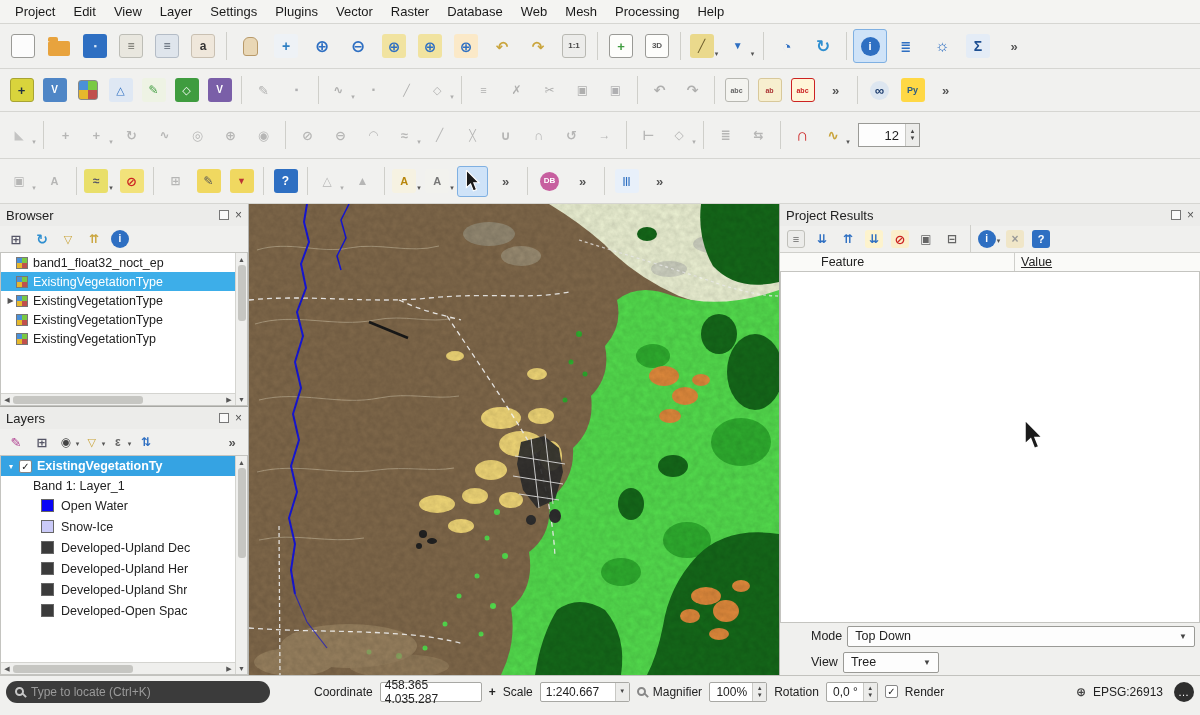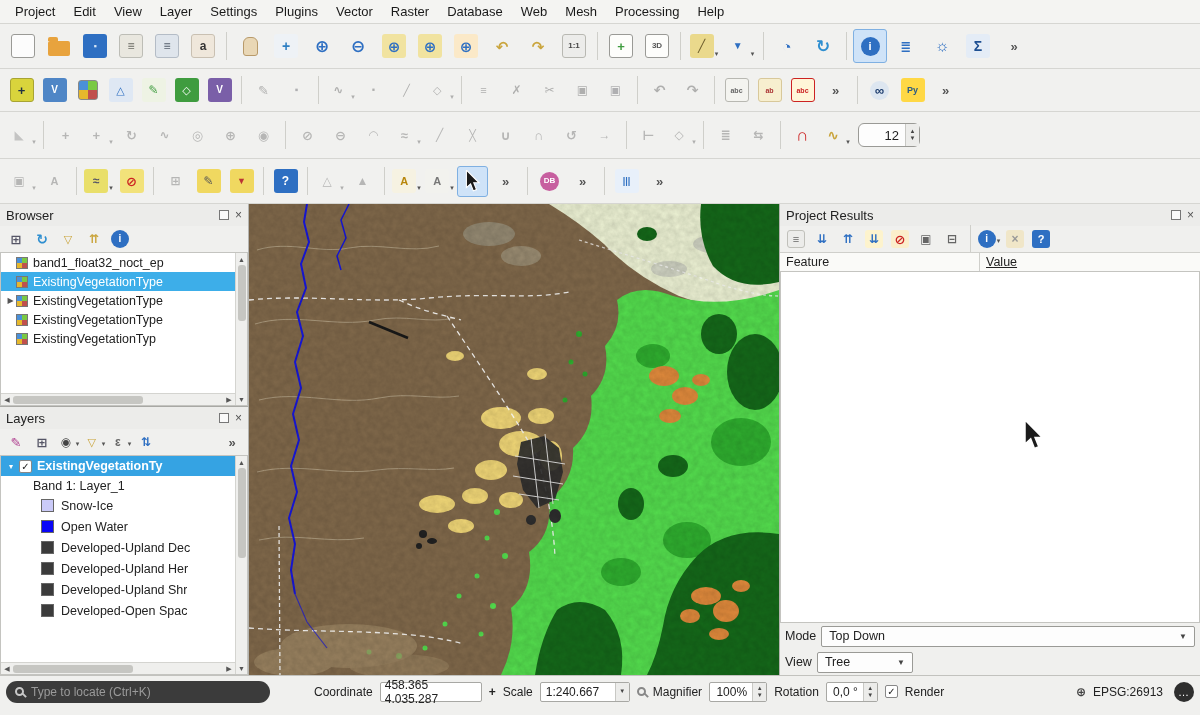--- a/index.html
+++ b/index.html
@@ -27,21 +27,21 @@
   .tb-sep { width:1px; height:28px; background:#cfcfca; margin:0 5px; flex:0 0 auto; }
   .tb-spacer { flex:1; }
   .folder { width:22px; height:15px; background:#e8a33d; border-radius:2px; position:relative; margin-top:5px; }
   .folder::before { content:''; position:absolute; top:-4px; left:0; width:10px; height:4px;
     background:#e8a33d; border-radius:2px 2px 0 0; }
   .hand { width:15px; height:19px; background:#e9d7b5; border:1px solid #b89a6a; border-radius:6px 6px 3px 3px; }
   .checker { width:20px; height:20px; border:1px solid #888;
     background:linear-gradient(90deg,#4a90d9 50%,#7ac943 0) 0 0/100% 50% no-repeat,
                linear-gradient(90deg,#e6b82c 50%,#c0504d 0) 0 100%/100% 50% no-repeat; }
   .spinbox { display:flex; align-items:center; height:24px; background:#fdfdfd;
-    border:1px solid #9a9a96; border-radius:6px; margin-left:6px; }
+    border:1px solid #9a9a96; border-radius:0; margin-left:6px; }
   .spinbox .val { width:46px; text-align:right; padding-right:6px; font-size:13px; color:#222; }
   .updown { display:flex; flex-direction:column; justify-content:center; border-left:1px solid #c8c8c4;
     width:14px; font-size:6px; line-height:7px; text-align:center; color:#444; background:#ececea; height:100%; }
 
   
   .main { display:flex; height:471px; background:#4c1d95; }
   .leftcol { width:249px; display:flex; flex-direction:column; border-right:1px solid #b4b4b0; background:#f0f0ee; }
   .panel-browser { height:203px; display:flex; flex-direction:column; border-bottom:1px solid #a8a8a4; }
   .panel-layers { flex:1; display:flex; flex-direction:column; }
   .phead { height:22px; display:flex; align-items:center; padding:0 6px; font-size:13px; background:#ececea; }
@@ -79,24 +79,24 @@
   .leg { padding-left:40px; height:21px; display:flex; align-items:center; }
   .sw { width:13px; height:13px; border:1px solid #666; margin-right:7px; flex:0 0 auto; }
 
   
   .map { flex:1; position:relative; background:#fff; overflow:hidden; }
   .map svg { display:block; width:100%; height:100%; }
 
   
   .ident { width:421px; display:flex; flex-direction:column; border-left:1px solid #b4b4b0; background:#f0f0ee; }
   .cols { height:19px; display:flex; font-size:12.5px; background:#fafaf8; border-top:1px solid #cfcfcb; }
-  .colF { width:200px; display:flex; align-items:center; padding-left:6px; border-right:1px solid #cfcfcb; }
+  .colF { width:200px; display:flex; align-items:center; padding-left:6px; border-right:1px solid #cfcfcb;margin-left:35px; }
   .colV { flex:1; display:flex; align-items:center; padding-left:6px;text-decoration:underline; }
   .results { flex:1; background:#fff; border:1px solid #c4c4c0; position:relative; }
-  .mvrow { height:26px; display:flex; align-items:center; padding:0 5px; font-size:12.5px; gap:5px; }
+  .mvrow { height:26px; display:flex; align-items:center; padding:0 5px; font-size:12.5px; gap:5px;margin-left:26px; }
   .combo { height:21px; background:#fdfdfd; border:1px solid #9a9a96; border-radius:2px;
     display:flex; align-items:center; padding:0 7px; font-size:12.5px; }
   .combo .car { margin-left:auto; font-size:8px; color:#444; padding-left:10px; }
   .combo.grow { flex:1; }
   .combo.vw { width:96px; }
   .cursor-abs { position:absolute; left:242px; top:148px; }
 
   
   .statusbar { height:32px; display:flex; align-items:center; padding:0 6px; gap:7px;
     background:#f0f0ee; border-top:1px solid #c2c2be; font-size:12px; color:#222; }
@@ -586,26 +586,26 @@
         <div class="lrow root">
           <span class="caret">▾</span>
           <span class="cb">✓</span>
           <span class="lbl">ExistingVegetationTy</span>
         </div>
         <div class="band">
           <span class="lbl">Band 1: Layer_1</span>
         </div>
         <div>
             <div class="leg">
+              <span class="sw" style="background: rgb(9, 5, 246);"></span>
+              <span class="lbl">Open Water</span>
+            </div>
+            <div class="leg">
               <span class="sw" style="background: rgb(202, 202, 248);"></span>
               <span class="lbl">Snow-Ice</span>
-            </div>
-            <div class="leg">
-              <span class="sw" style="background: rgb(9, 5, 246);"></span>
-              <span class="lbl">Open Water</span>
             </div>
             <div class="leg">
               <span class="sw" style="background: rgb(59, 59, 59);"></span>
               <span class="lbl">Developed-Upland Dec</span>
             </div>
             <div class="leg">
               <span class="sw" style="background: rgb(59, 59, 59);"></span>
               <span class="lbl">Developed-Upland Her</span>
             </div>
             <div class="leg">

